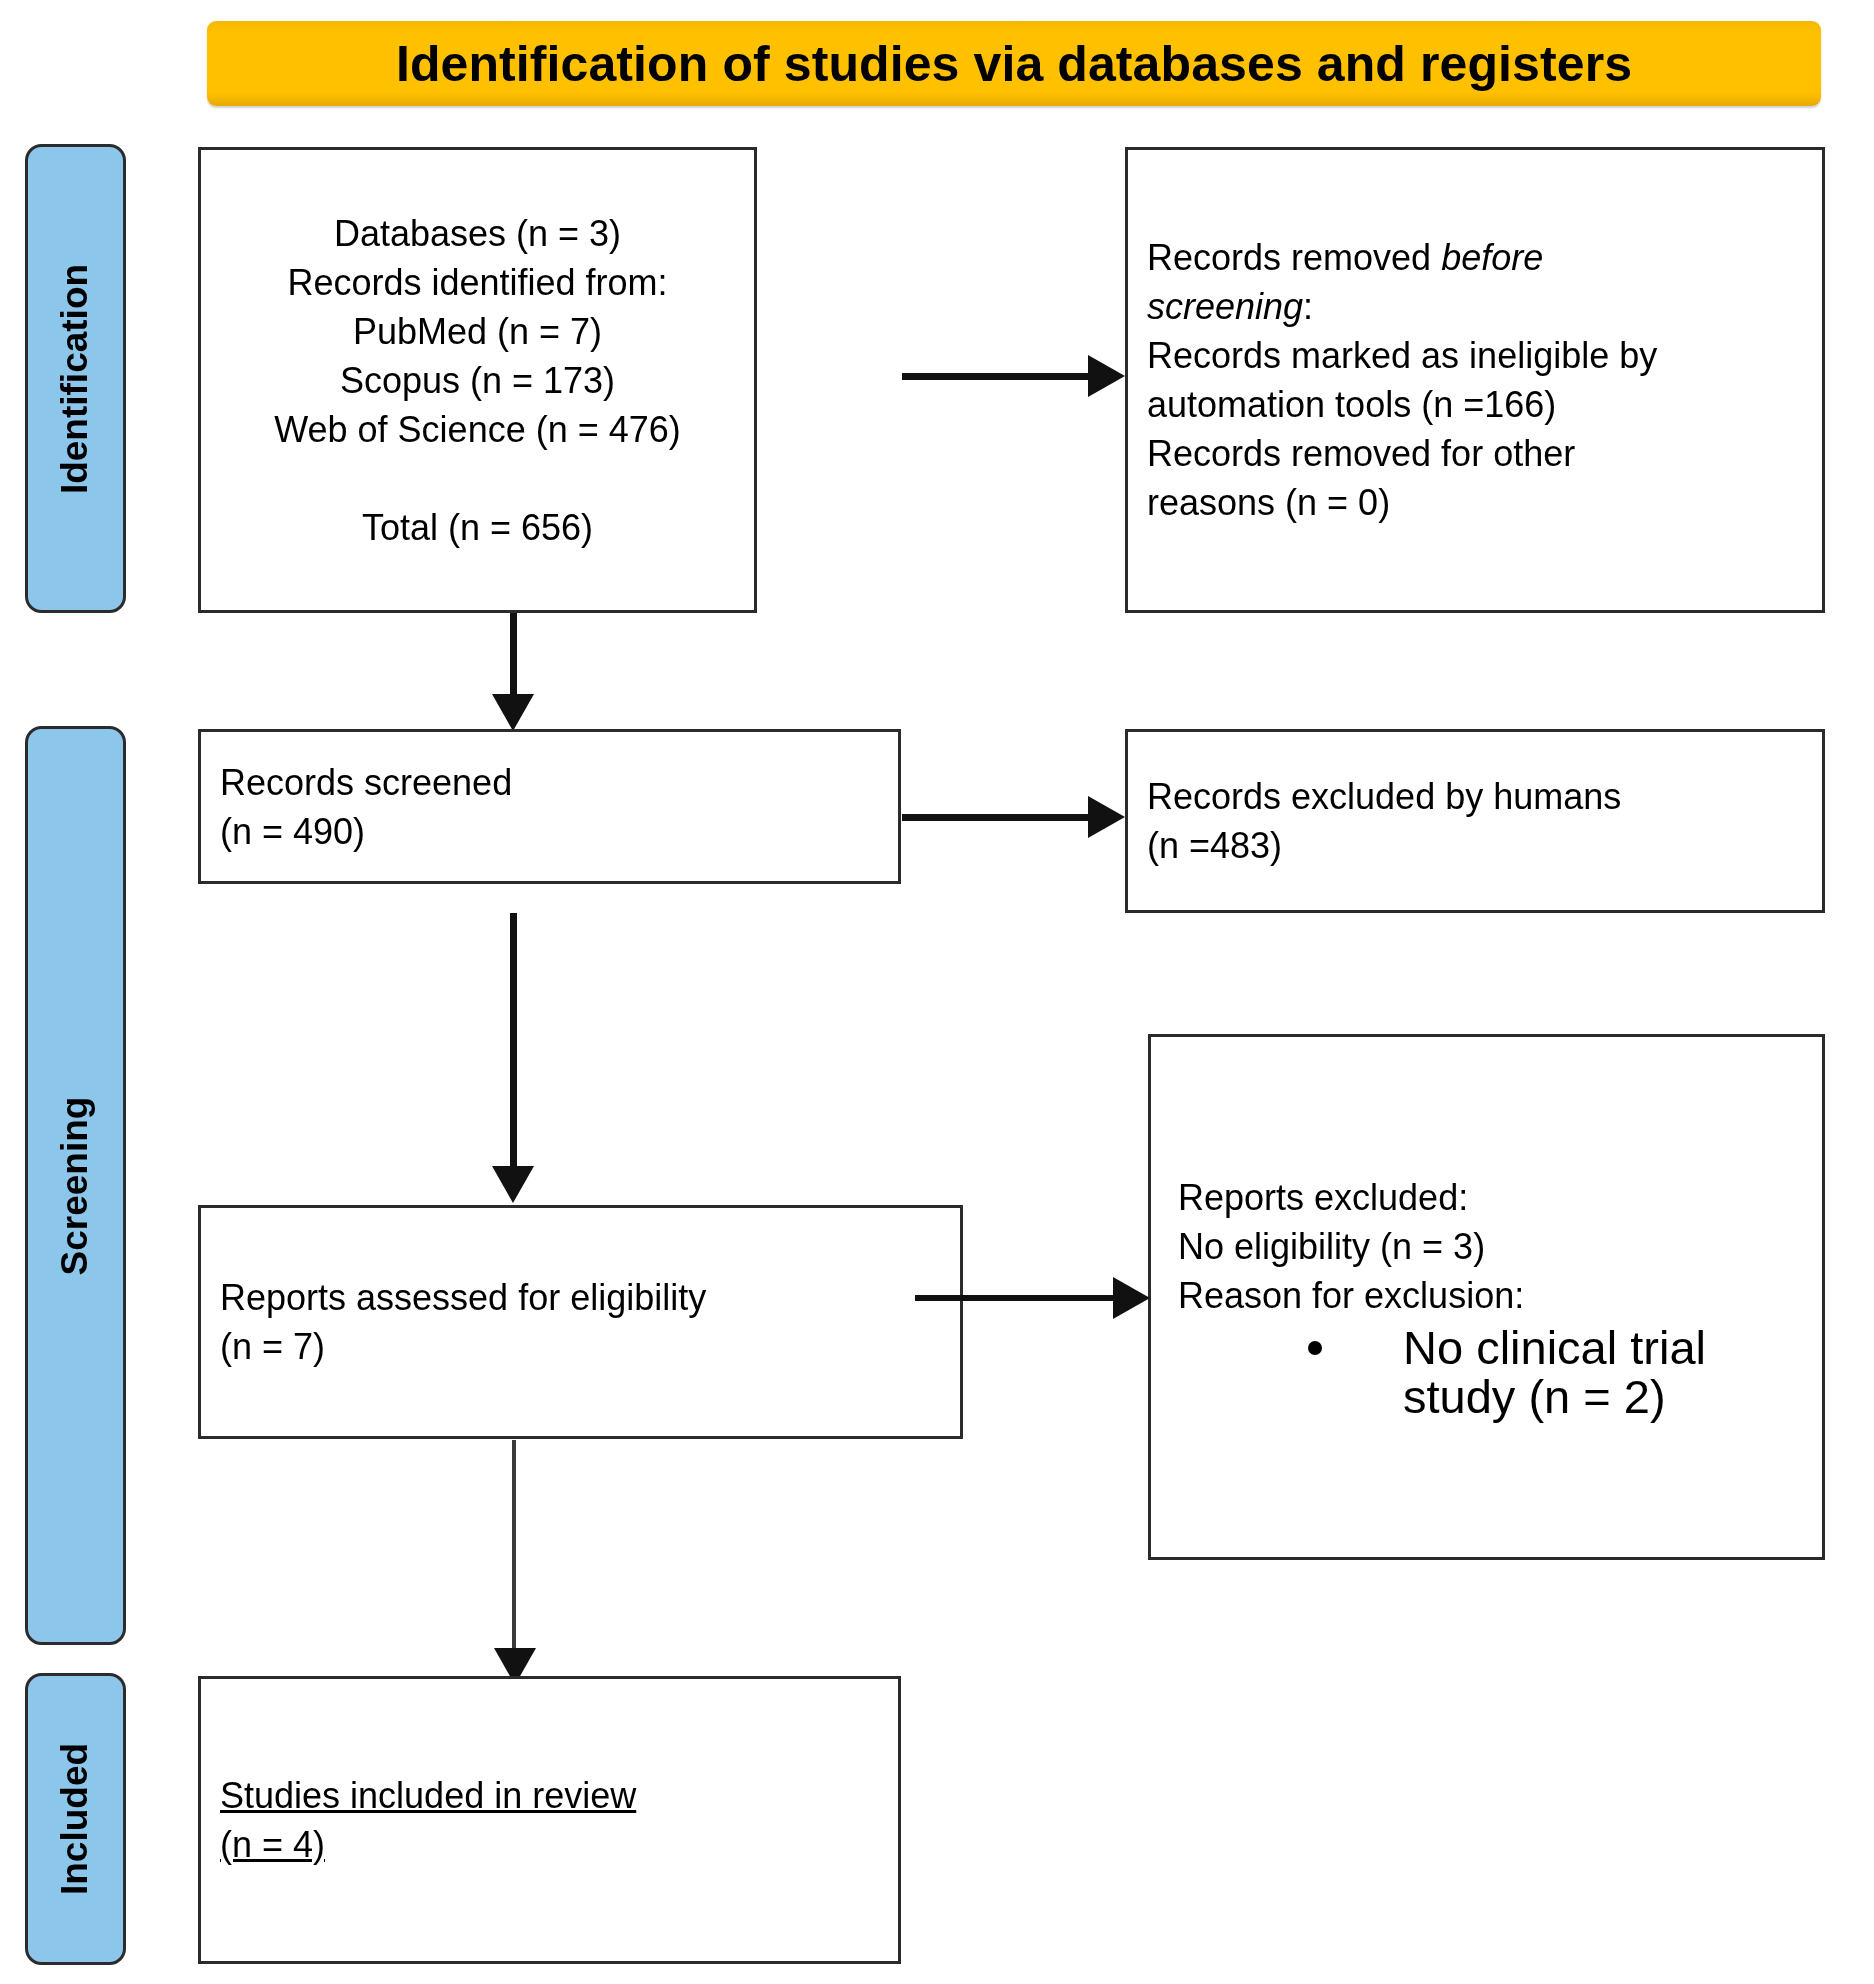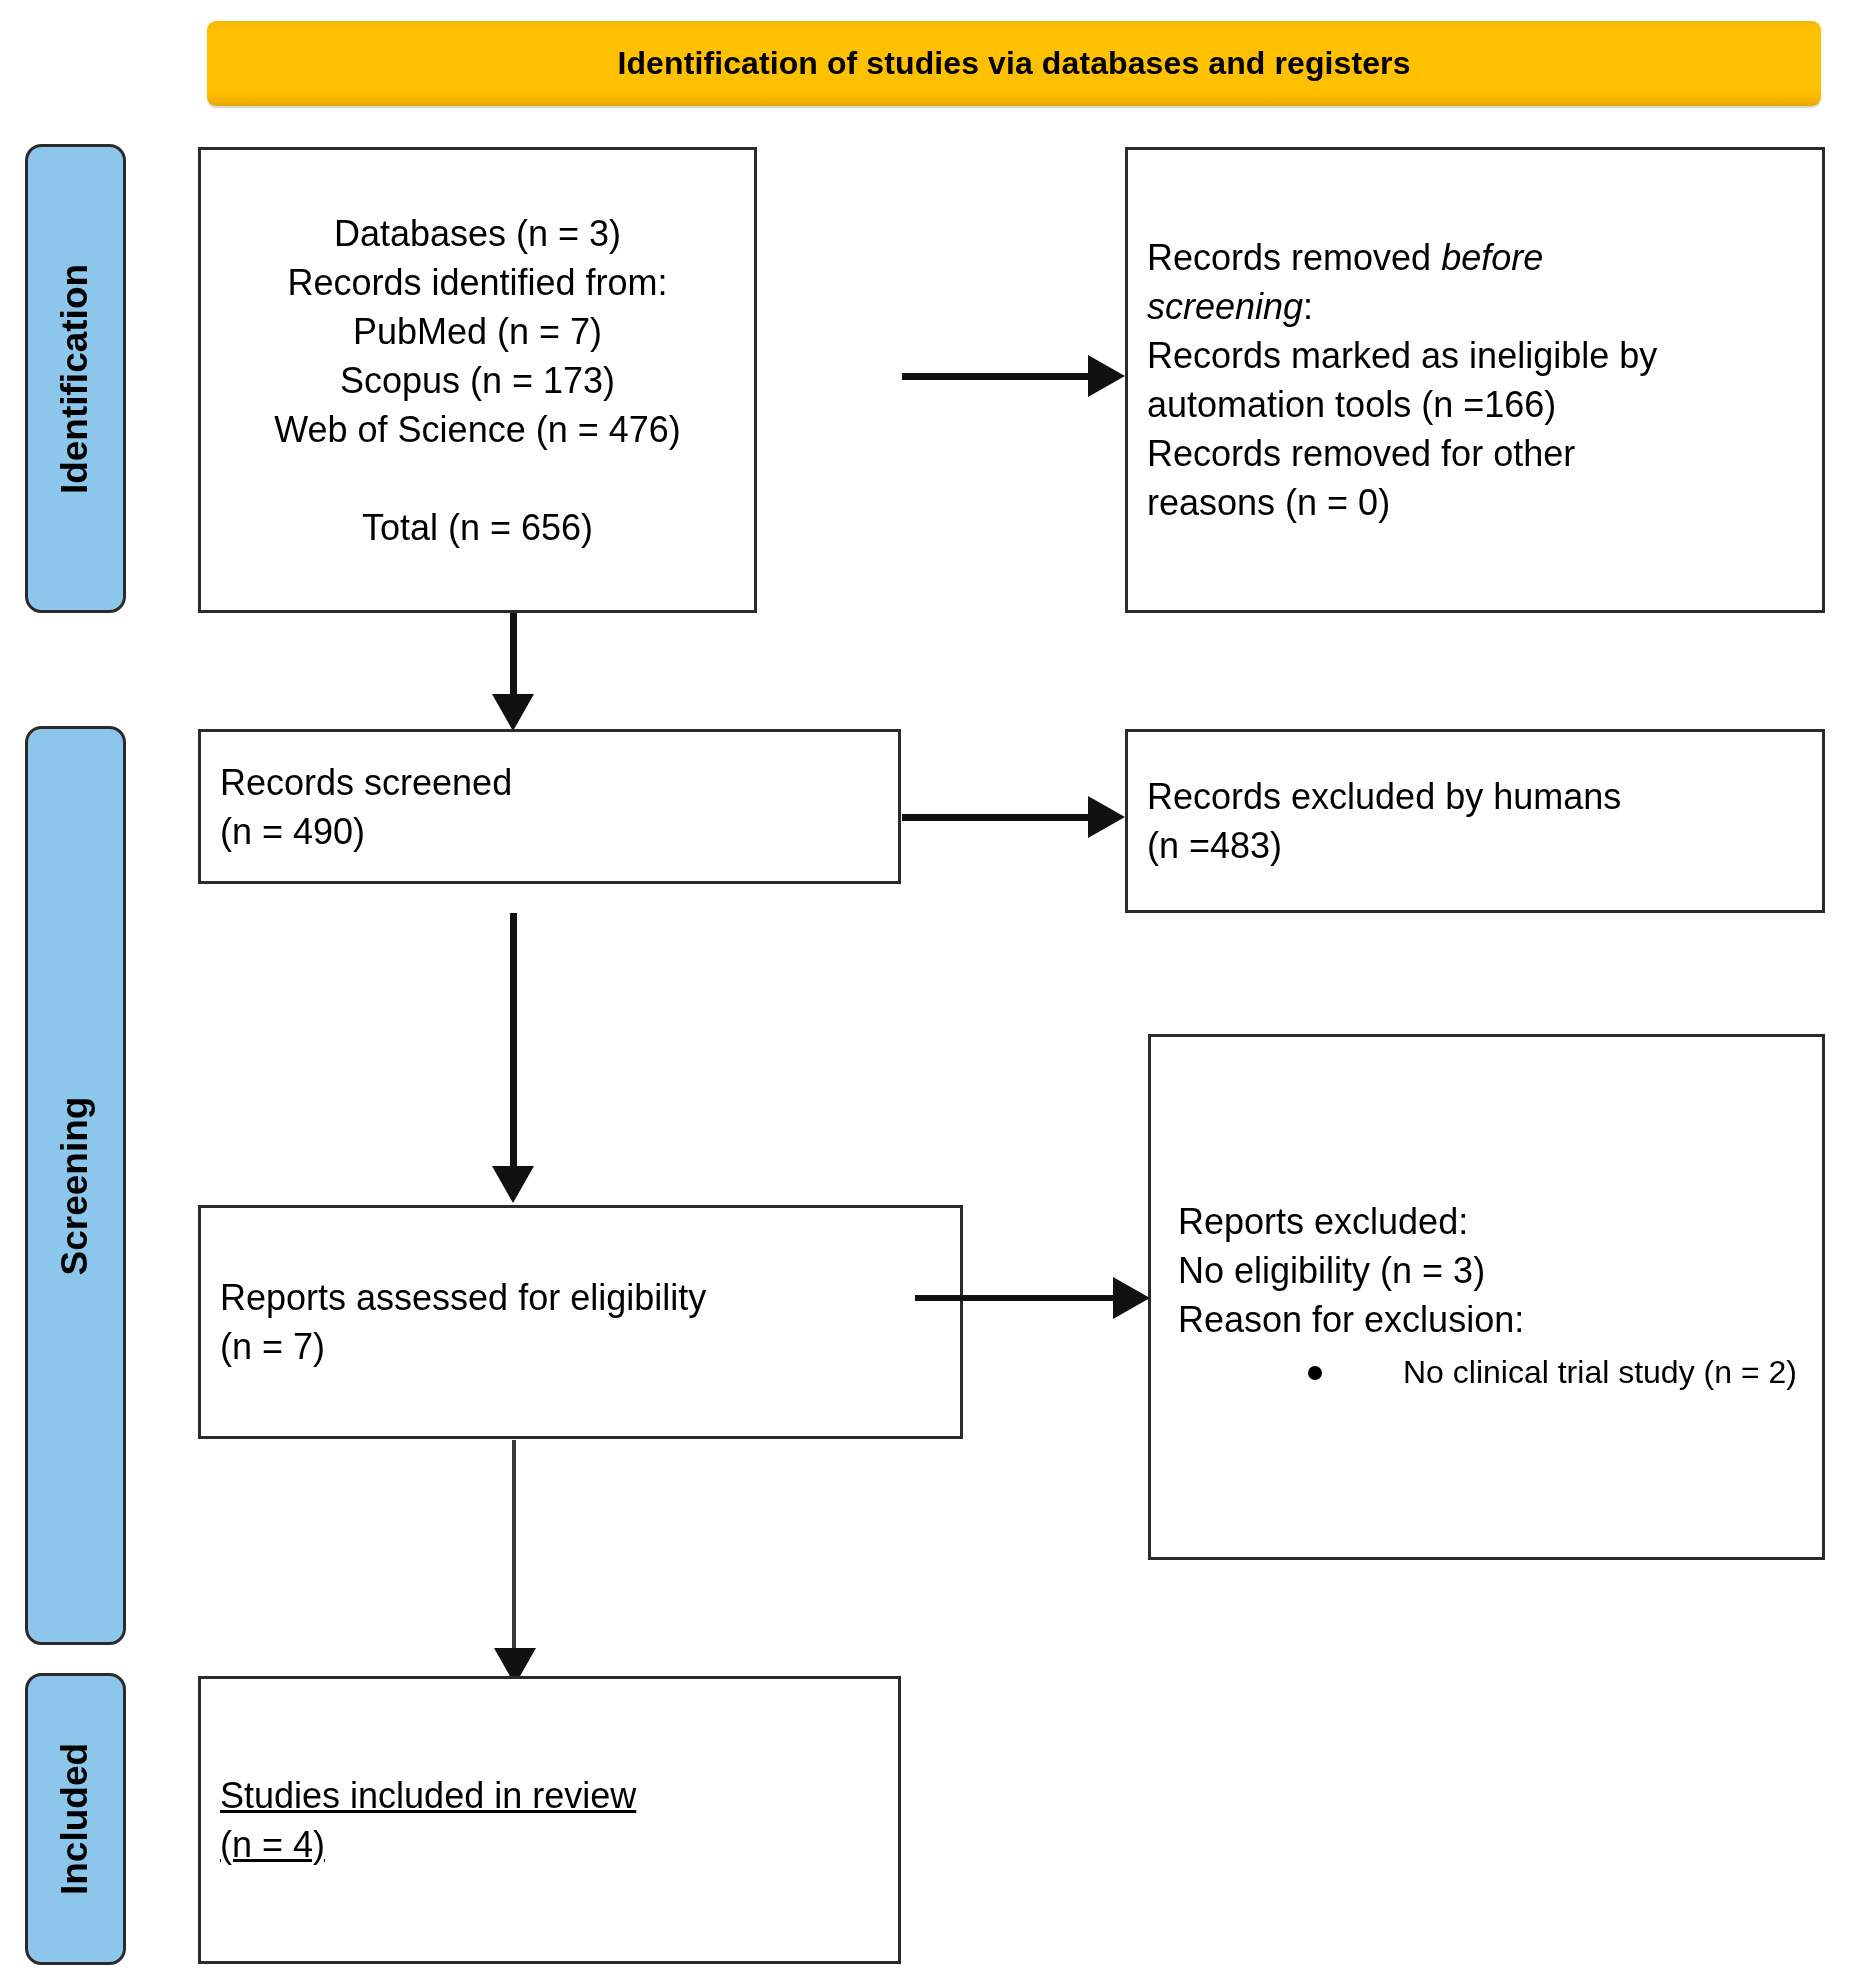--- a/index.html
+++ b/index.html
@@ -27,21 +27,21 @@
     height: 85px;
     background: linear-gradient(to bottom,
                 #f5b800 0%, #ffc000 14%, #ffc000 84%, #e8a900 100%);
     border-radius: 9px;
     box-shadow: 0 1.3px 1.9px rgba(0,0,0,0.18);
     display: flex;
     align-items: center;
     justify-content: center;
   }
   .banner-text {
-    font-size: 32px;
+    font-size: 50px;
     font-weight: bold;
     color: #000000;
     letter-spacing: 0.1px;
     text-align: center;
   }
 
   
   .stage {
     position: absolute;
     background: #8cc6eb;
@@ -90,21 +90,21 @@
   }
 
   
   .bullets {
     margin: 0;
     padding: 0;
     list-style: none;
   }
   .bullets li {
     position: relative;
-    font-size: 32px;
+    font-size: 47px;
     line-height: 49px;
     color: #000000;
     padding-left: 225px;
     margin-top: 3.8px;
   }
   .bullets li .dot {
     position: absolute;
     left: 130px;
     top: 18px;
     width: 14px;

